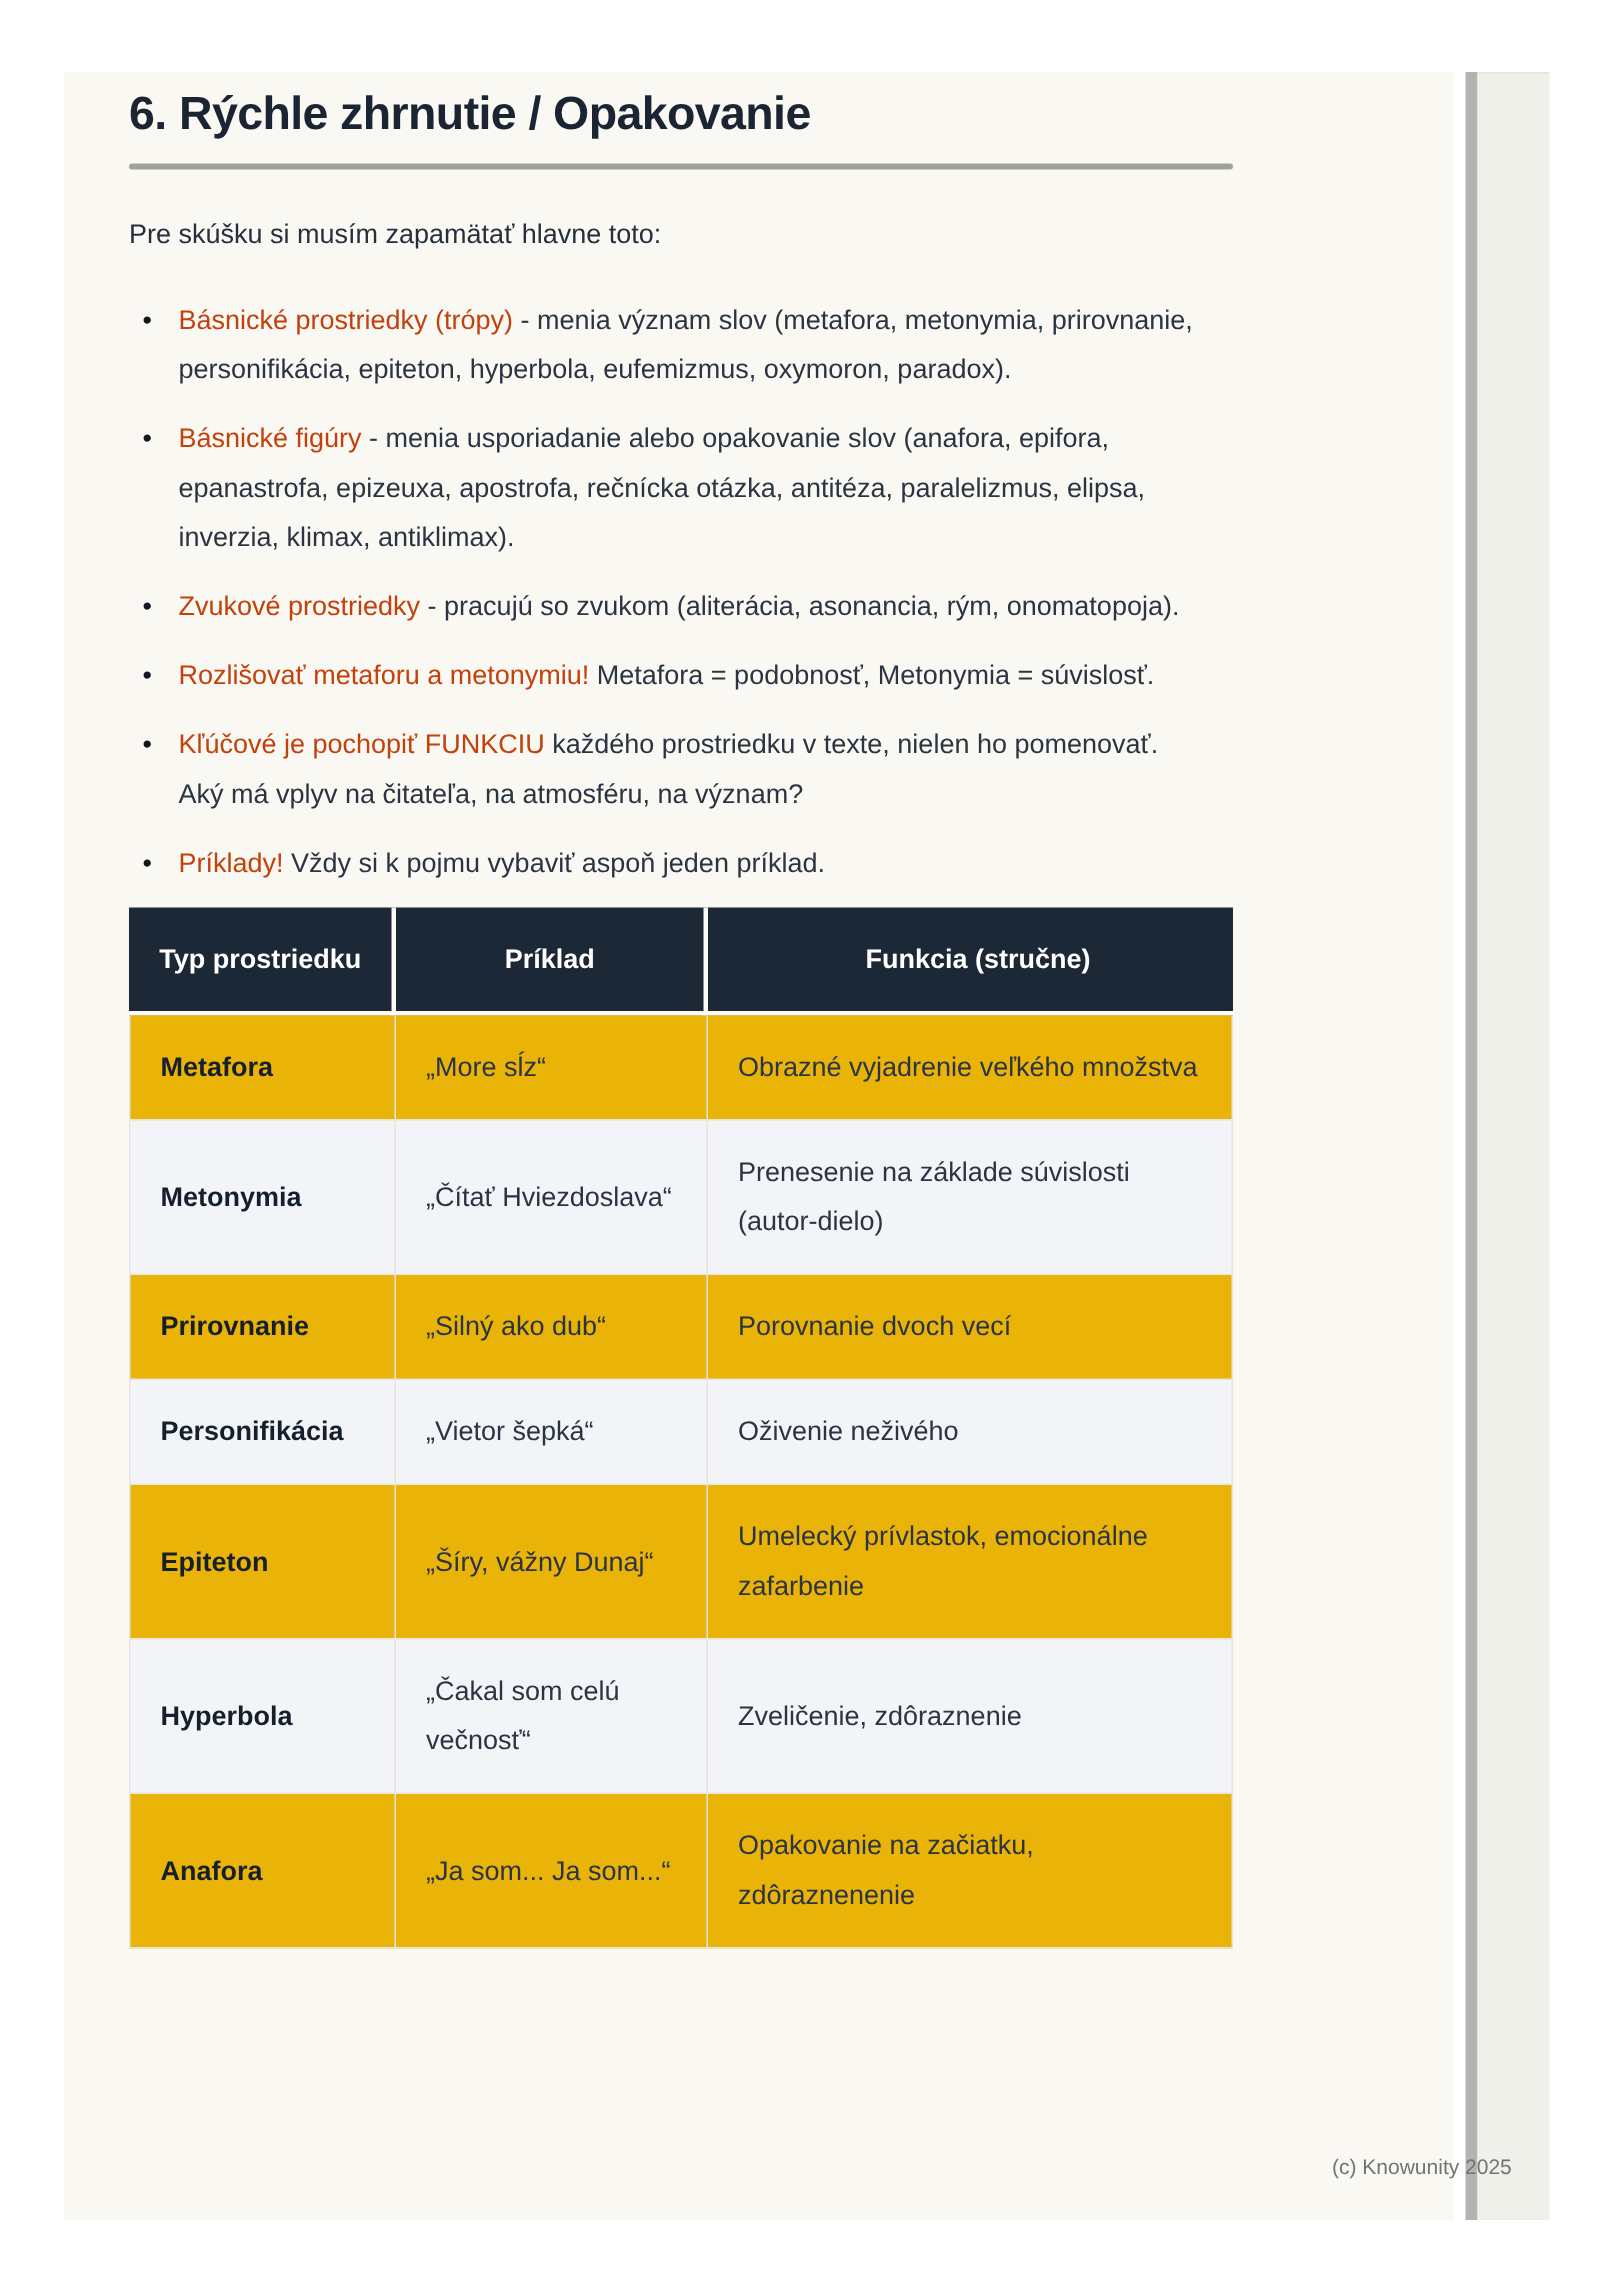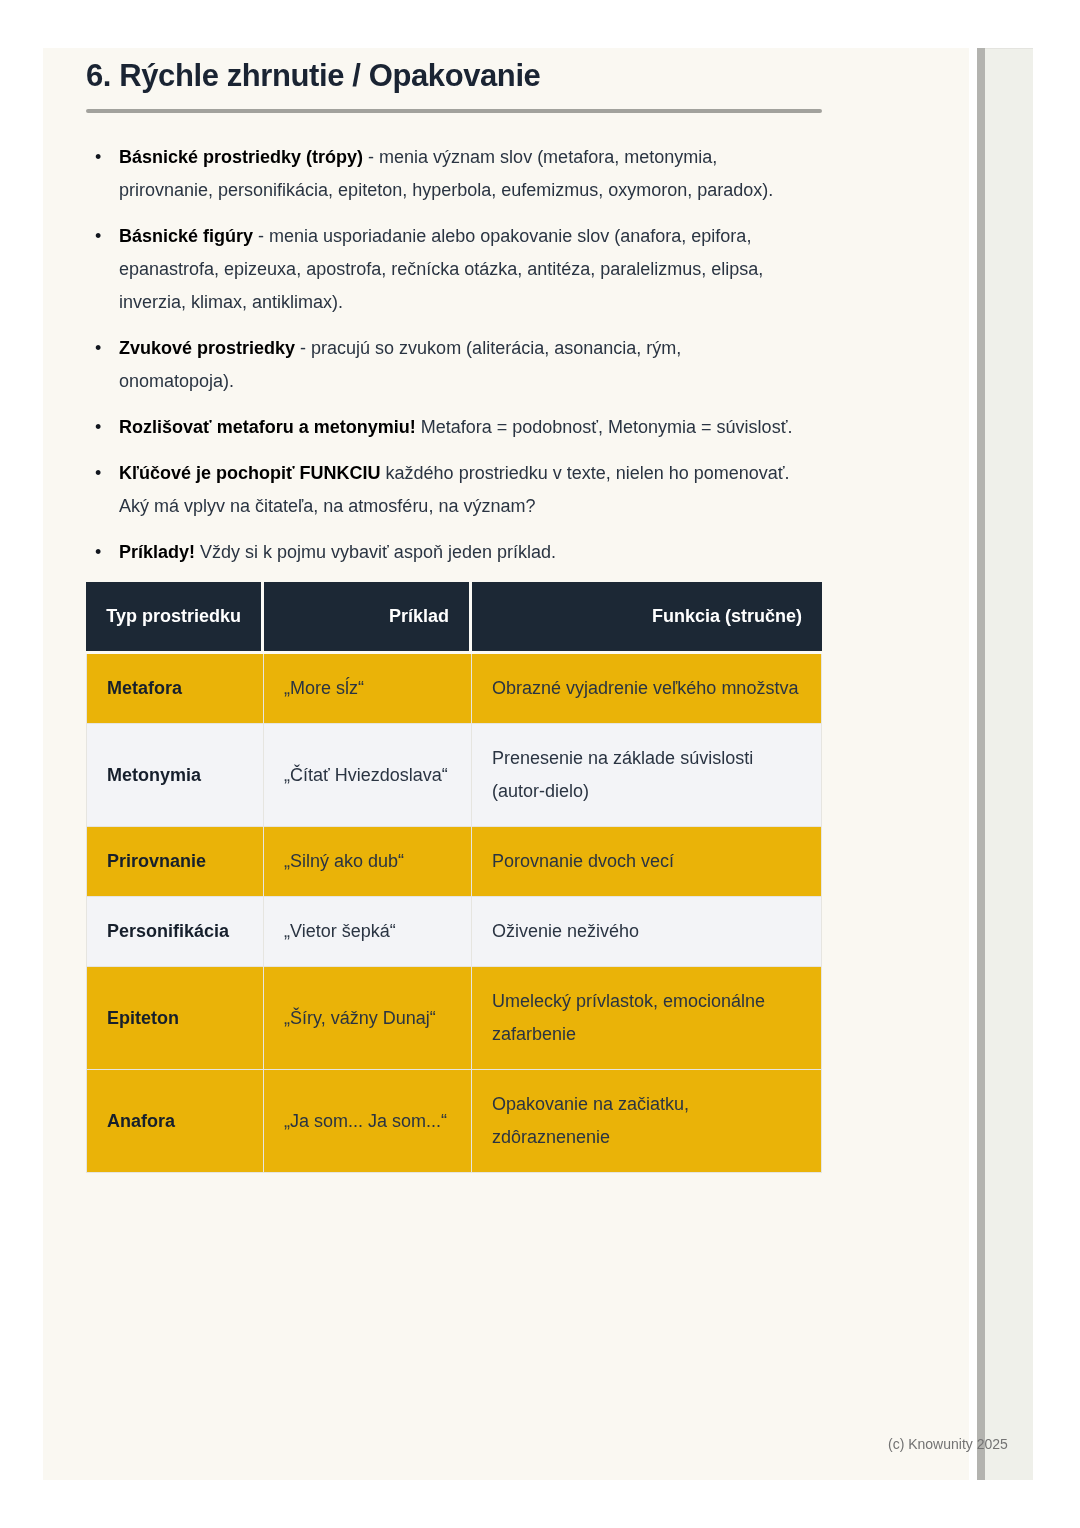--- a/index.html
+++ b/index.html
@@ -78,40 +78,40 @@
   }
   ul.key-points li::before {
     content: "\2022";
     position: absolute;
     left: 9px;
     top: 0;
     color: #11161f;
     font-size: 18px;
   }
   ul.key-points li strong {
-    color: #000000;
-    font-weight: 700;
+    color: #c2410c;
+    font-weight: 400;
   }
   table.summary {
     margin-top: 11px;
     width: 736px;
     border-collapse: separate;
     border-spacing: 0;
     table-layout: fixed;
     font-size: 18px;
     line-height: 33px;
   }
   col.c1 { width: 178px; }
   col.c2 { width: 208px; }
   col.c3 { width: 350px; }
   table.summary th {
     background: #1c2835;
     color: #ffffff;
     font-weight: 700;
-    text-align: right;
+    text-align: center;
     vertical-align: middle;
     padding: 18px 20px;
     border-right: 3px solid #fbfaf5;
     border-bottom: 3px solid #fbfaf5;
   }
   table.summary th:last-child { border-right: none; padding-left: 30px; }
   table.summary td {
     padding: 18px 22px 18px 20px;
     vertical-align: middle;
     border-right: 1px solid #e6e5e0;
@@ -129,20 +129,21 @@
 </head>
 <body>
 
 <div class="page">
   <div class="content">
 
     <h1 class="doc-title">6. Rýchle zhrnutie / Opakovanie</h1>
 
     <div class="rule"></div>
 
+    <p class="intro">Pre skúšku si musím zapamätať hlavne toto:</p>
 
     <ul class="key-points">
       <li>
         <strong>Básnické prostriedky (trópy)</strong><span> - menia význam slov (metafora, metonymia, prirovnanie, personifikácia, epiteton, hyperbola, eufemizmus, oxymoron, paradox).</span>
       </li>
       <li>
         <strong>Básnické figúry</strong><span> - menia usporiadanie alebo opakovanie slov (anafora, epifora, epanastrofa, epizeuxa, apostrofa, rečnícka otázka, antitéza, paralelizmus, elipsa, inverzia, klimax, antiklimax).</span>
       </li>
       <li>
         <strong>Zvukové prostriedky</strong><span> - pracujú so zvukom (aliterácia, asonancia, rým, onomatopoja).</span>
@@ -190,20 +191,25 @@
         <tr class="row-even">
           <td>Personifikácia</td>
           <td>„Vietor šepká“</td>
           <td>Oživenie neživého</td>
         </tr>
         <tr class="row-odd">
           <td>Epiteton</td>
           <td>„Šíry, vážny Dunaj“</td>
           <td>Umelecký prívlastok, emocionálne zafarbenie</td>
         </tr>
+        <tr class="row-even">
+          <td>Hyperbola</td>
+          <td>„Čakal som celú večnosť“</td>
+          <td>Zveličenie, zdôraznenie</td>
+        </tr>
         <tr class="row-odd">
           <td>Anafora</td>
           <td>„Ja som... Ja som...“</td>
           <td>Opakovanie na začiatku, zdôraznenenie</td>
         </tr>
       </tbody>
     </table>
 
   </div>
 </div>

